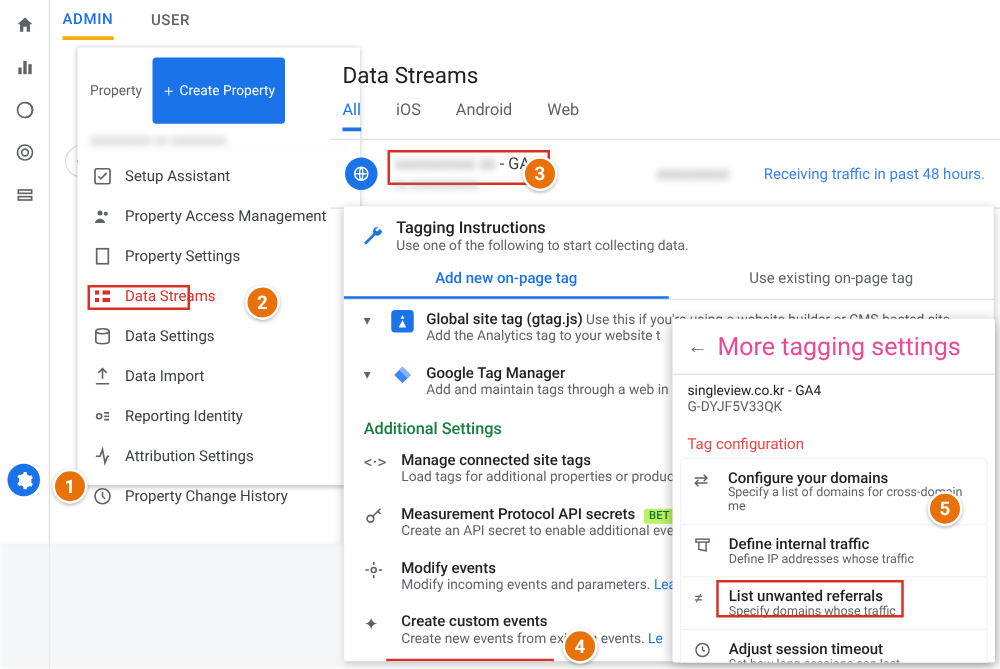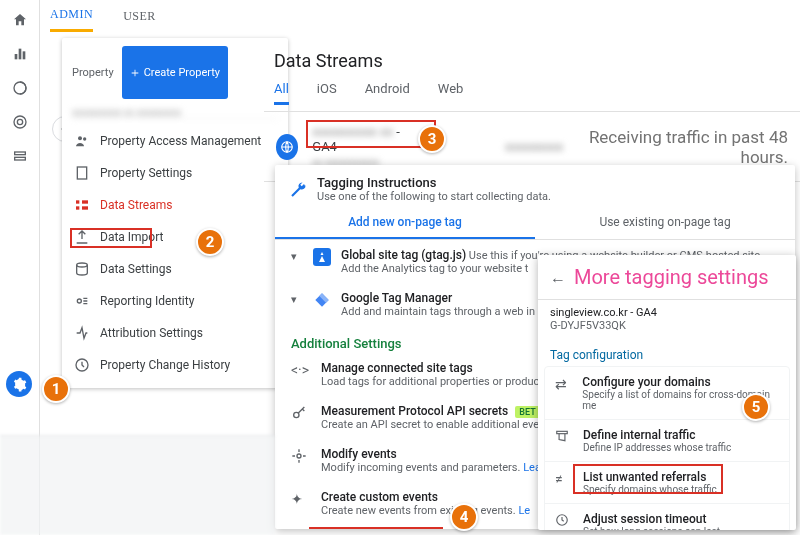--- a/index.html
+++ b/index.html
@@ -40,21 +40,20 @@
     position: absolute;
     left: 50px; top: 0;
     height: 32px;
     display: flex;
     gap: 30px;
     align-items: center;
     font-size: 12px;
     font-weight: 500;
     color: #5f6368;
     letter-spacing: 0.5px;
-    font-family: Liberation Serif, serif;
   }
   .top-tabs .tab { height: 32px; display:flex; align-items:center; }
   .top-tabs .active { color: #1a73e8; border-bottom: 3px solid #f9ab00; }
   .panel {
     position: absolute;
     left: 62px; top: 38px;
     width: 226px; height: 350px;
     background: #fff;
     box-shadow: 0 1px 4px rgba(0,0,0,0.25);
     border-radius: 2px;
@@ -141,21 +140,21 @@
     border-bottom: 1px solid #e0e0e0;
   }
   .globe {
     width:26px;height:26px;border-radius:50%;
     background:#1a73e8;color:#fff;
     display:flex;align-items:center;justify-content:center;
     font-size:13px;
   }
   .stream-name { position:relative; padding:2px 4px; }
   .blur { filter: blur(3px); color:#888; }
-  .status { margin-left:auto; font-size:17px; color:#737373;text-align:right; }
+  .status { margin-left:auto; font-size:12px; color:#3b82f6;text-align:right; }
   .card {
     position:absolute;
     left:275px; top:165px;
     width:520px; height:364px;
     background:#fff;
     box-shadow:0 2px 8px rgba(0,0,0,0.25);
     border-radius:2px;
     font-size:12px;
     overflow:hidden;
   }
@@ -221,21 +220,21 @@
   }
   .popup-header .arrow-ic { font-size:16px; color:#5f6368; }
   .popup-header .pt { font-size:20px; color:#ec4899; }
   .popup-sub {
     padding:6px 12px;
     font-size:11px;
   }
   .popup-sub .l1 { color:#202124; }
   .popup-sub .l2 { color:#5f6368; }
   .tc-h {
-    font-size:12px; color:#0369a1;
+    font-size:12px; color:#ef4444;
     padding:10px 12px 4px 12px;
   }
   .tc-list {
     background:#fff;
     margin:0 6px;
     border:1px solid #f1f3f4;
     border-radius:4px;
   }
   .tc-row {
     display:flex; align-items:flex-start; gap:10px;
@@ -315,20 +314,27 @@
     <span class="create-btn">
       <svg width="10" height="10" viewBox="0 0 24 24" fill="currentColor">
           <path d="M11 4h2v7h7v2h-7v7h-2v-7H4v-2h7z"></path>
         </svg>
       <span>Create Property</span>
     </span>
   </div>
   <div class="prop-id">xxxxxxxxxx xx xxxxxxxxx</div>
   <ul class="side-list">
     <li>
+        <span class="ic"><svg viewBox="0 0 24 24" fill="none" stroke="currentColor" stroke-width="2">
+            <rect x="3" y="3" width="18" height="18" rx="2"></rect>
+            <path d="M7 12l3 3 7-7"></path>
+          </svg></span>
+        <span>Setup Assistant</span>
+      </li>
+    <li>
         <span class="ic"><svg viewBox="0 0 24 24" fill="currentColor">
             <circle cx="9" cy="8" r="3"></circle>
             <circle cx="16" cy="9" r="2.5"></circle>
             <path d="M3 20c0-3 3-5 6-5s6 2 6 5"></path>
           </svg></span>
         <span>Property Access Management</span>
       </li>
     <li>
         <span class="ic"><svg viewBox="0 0 24 24" fill="none" stroke="currentColor" stroke-width="2">
             <rect x="5" y="3" width="14" height="18"></rect>
@@ -339,30 +345,30 @@
         <span class="ic"><svg viewBox="0 0 24 24" fill="currentColor">
             <rect x="3" y="5" width="5" height="5"></rect>
             <rect x="3" y="14" width="5" height="5"></rect>
             <rect x="12" y="5" width="9" height="5"></rect>
             <rect x="12" y="14" width="9" height="5"></rect>
           </svg></span>
         <span>Data Streams</span>
       </li>
     <li>
         <span class="ic"><svg viewBox="0 0 24 24" fill="none" stroke="currentColor" stroke-width="2">
-            <path d="M12 3v12M7 8l5-5 5 5M4 21h16"></path>
-          </svg></span>
-        <span>Data Import</span>
-      </li>
-    <li>
-        <span class="ic"><svg viewBox="0 0 24 24" fill="none" stroke="currentColor" stroke-width="2">
             <ellipse cx="12" cy="6" rx="8" ry="3"></ellipse>
             <path d="M4 6v12c0 1.7 3.6 3 8 3s8-1.3 8-3V6"></path>
           </svg></span>
         <span>Data Settings</span>
+      </li>
+    <li>
+        <span class="ic"><svg viewBox="0 0 24 24" fill="none" stroke="currentColor" stroke-width="2">
+            <path d="M12 3v12M7 8l5-5 5 5M4 21h16"></path>
+          </svg></span>
+        <span>Data Import</span>
       </li>
     <li>
         <span class="ic"><svg viewBox="0 0 24 24" fill="none" stroke="currentColor" stroke-width="2">
             <circle cx="8" cy="12" r="3"></circle>
             <path d="M14 8h6M14 12h6M14 16h6"></path>
           </svg></span>
         <span>Reporting Identity</span>
       </li>
     <li>
         <span class="ic"><svg viewBox="0 0 24 24" fill="none" stroke="currentColor" stroke-width="2">

